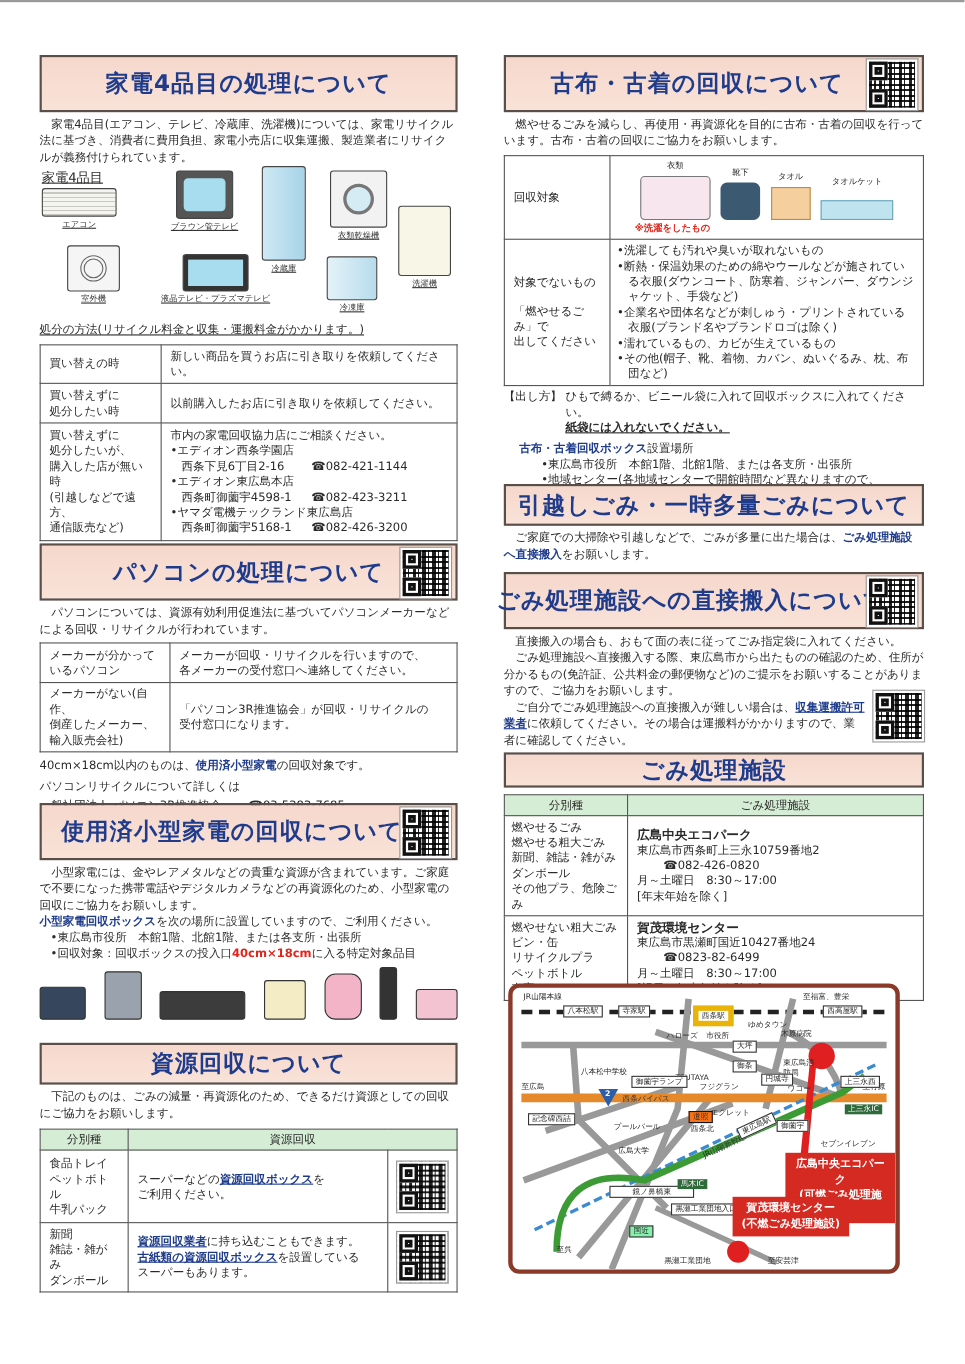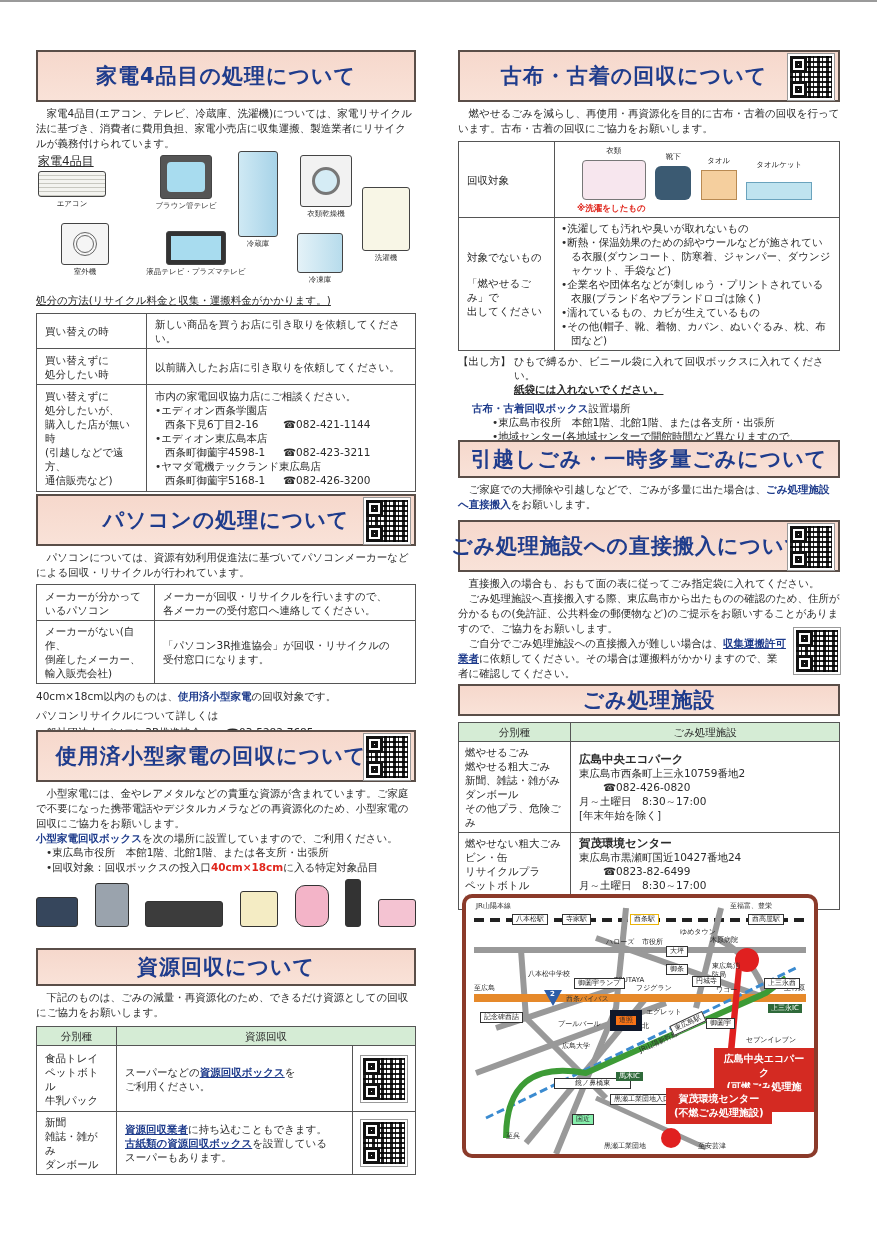--- a/index.html
+++ b/index.html
@@ -25,21 +25,21 @@
   table { border-collapse: collapse; width: 100%; }
   td, th { border: 1px solid #555; vertical-align: middle; padding: 3px 8px; font-size: 10.5px; line-height: 14px; font-weight: normal; text-align: left; }
   th { background: #d5ecd5; text-align: center; padding: 2px; }
   .blue { color: #1f3c8c; font-weight: bold; }
   .blue-u { color: #1f3c8c; font-weight: bold; text-decoration: underline; }
   .red { color: #e0261c; font-weight: bold; }
   .ul { text-decoration: underline; }
   .bold { font-weight: bold; }
   .subhead { font-size: 12px; text-decoration: underline; }
   .appl-grid { position: relative; height: 140px; }
-  .appl { position: absolute; text-align: center; font-size: 7.5px; color: #333; }
+  .appl { position: absolute; text-align: center; font-size: 7.5px; color: #333; text-decoration: underline; }
   .appl .pic { margin: 0 auto 2px auto; border: 1.5px solid #444; border-radius: 3px; }
   .list-line { padding-left: 10px; font-size: 10.5px; line-height: 15px; }
   .bullet-item { padding-left: 10px; text-indent: -10px; }
   .map { position: absolute; border: 4px solid #8b3a2a; border-radius: 10px; background: #ffffff; overflow: hidden; }
   .map svg { display: block; }
   .label-small { font-size: 7px; }
   .clothes-row { display: flex; justify-content: space-around; align-items: flex-end; font-size: 7.5px; text-align: center; }
   .gadgets { display: flex; justify-content: space-between; align-items: flex-end; margin-top: 4px; height: 48px; }
   .gadget { border: 1.5px solid #333; border-radius: 3px; }
 </style>
@@ -367,21 +367,21 @@
       <polygon points="270,70 258,190 265,190 276,70" fill="#e02020"></polygon>
       <circle cx="281" cy="62" r="12" fill="#e02020"></circle>
       <circle cx="205" cy="240" r="10" fill="#e02020"></circle>
 
       <path d="M78 92 L96 92 L87 108 Z" fill="#2d5ea8"></path>
     </svg>
 
     <div style="position:absolute;left:10px;top:4px;" class="label-small">JR山陽本線</div>
     <div style="position:absolute;left:46px;top:16px;background:#fff;border:1px solid #333;padding:0 3px;" class="label-small">八本松駅</div>
     <div style="position:absolute;left:96px;top:16px;background:#fff;border:1px solid #333;padding:0 3px;" class="label-small">寺家駅</div>
-    <div style="position:absolute;left:164px;top:16px;background:#fff;border:1px solid #eab308;padding:0 3px;" class="label-small">西条駅</div>
+    <div style="position:absolute;left:164px;top:16px;background:#fff;border:5px solid #eab308;padding:0 3px;" class="label-small">西条駅</div>
     <div style="position:absolute;left:282px;top:16px;background:#fff;border:1px solid #333;padding:0 3px;" class="label-small">西高屋駅</div>
     <div style="position:absolute;left:264px;top:4px;" class="label-small">至福富、豊栄</div>
     <div style="position:absolute;left:8px;top:86px;" class="label-small">至広島</div>
     <div style="position:absolute;left:318px;top:86px;" class="label-small">至竹原</div>
     <div style="position:absolute;left:40px;top:234px;" class="label-small">至呉</div>
     <div style="position:absolute;left:232px;top:244px;" class="label-small">至安芸津</div>
     <div style="position:absolute;left:100px;top:97px;color:#333;" class="label-small">西条バイパス</div>
     <div style="position:absolute;left:84px;top:92px;color:#fff;font-weight:bold;" class="label-small">2</div>
     <div style="position:absolute;left:140px;top:40px;" class="label-small">ハローズ</div>
     <div style="position:absolute;left:176px;top:40px;" class="label-small">市役所</div>
@@ -397,21 +397,21 @@
     <div style="position:absolute;left:96px;top:144px;" class="label-small">広島大学</div>
     <div style="position:absolute;left:162px;top:124px;" class="label-small">西条北</div>
     <div style="position:absolute;left:138px;top:244px;" class="label-small">黒瀬工業団地</div>
     <div style="position:absolute;left:280px;top:138px;" class="label-small">セブンイレブン</div>
     <div style="position:absolute;left:172px;top:140px;transform:rotate(-25deg);" class="label-small">JR山陽新幹線</div>
 
     <div style="position:absolute;left:200px;top:48px;background:#fff;border:1px solid #333;padding:0 3px;" class="label-small">大坪</div>
     <div style="position:absolute;left:200px;top:66px;background:#fff;border:1px solid #333;padding:0 3px;" class="label-small">御条</div>
     <div style="position:absolute;left:226px;top:78px;background:#fff;border:1px solid #333;padding:0 3px;" class="label-small">円城寺</div>
     <div style="position:absolute;left:108px;top:80px;background:#fff;border:1px solid #333;padding:0 3px;" class="label-small">御薗宇ランプ</div>
-    <div style="position:absolute;left:144px;top:112px;background:#f97316;border:6px solid #0f172a;padding:0 3px;" class="label-small">道照</div>
+    <div style="position:absolute;left:160px;top:112px;background:#f97316;border:1px solid #0f172a;padding:0 3px;" class="label-small">道照</div>
     <div style="position:absolute;left:240px;top:120px;background:#fff;border:1px solid #333;padding:0 3px;" class="label-small">御薗宇</div>
     <div style="position:absolute;left:14px;top:114px;background:#fff;border:1px solid #333;padding:0 3px;" class="label-small">記念碑西詰</div>
     <div style="position:absolute;left:298px;top:80px;background:#fff;border:1px solid #333;padding:0 3px;" class="label-small">上三永西</div>
     <div style="position:absolute;left:204px;top:120px;background:#fff;border:1px solid #333;padding:0 3px;transform:rotate(-25deg);" class="label-small">東広島駅</div>
     <div style="position:absolute;left:88px;top:180px;background:#fff;border:1px solid #333;padding:0 20px;" class="label-small">鏡ノ鼻橋東</div>
     <div style="position:absolute;left:144px;top:196px;background:#fff;border:1px solid #333;padding:0 3px;" class="label-small">黒瀬工業団地入口</div>
     <div style="position:absolute;left:106px;top:216px;background:#86efac;border:1px solid #333;padding:0 3px;" class="label-small">国近</div>
     <div style="position:absolute;left:302px;top:106px;background:#2f6a3a;color:#fff;padding:0 3px;" class="label-small">上三永IC</div>
     <div style="position:absolute;left:150px;top:174px;background:#2f6a3a;color:#fff;padding:0 3px;" class="label-small">馬木IC</div>
 

